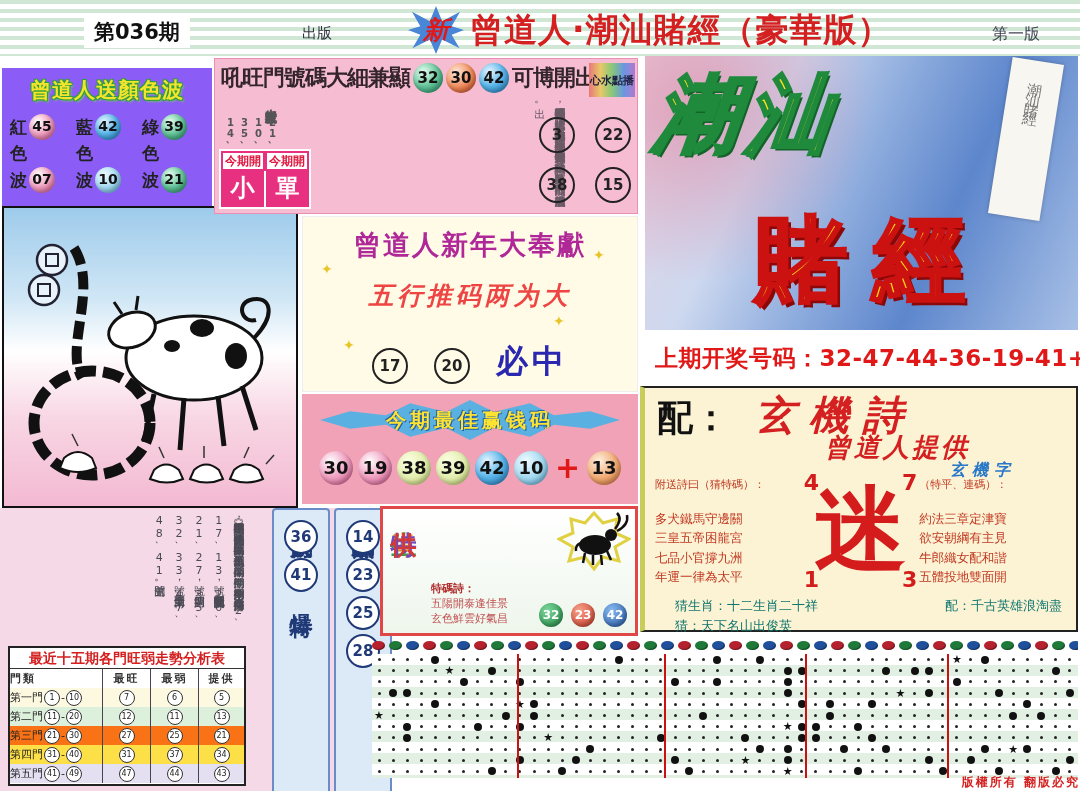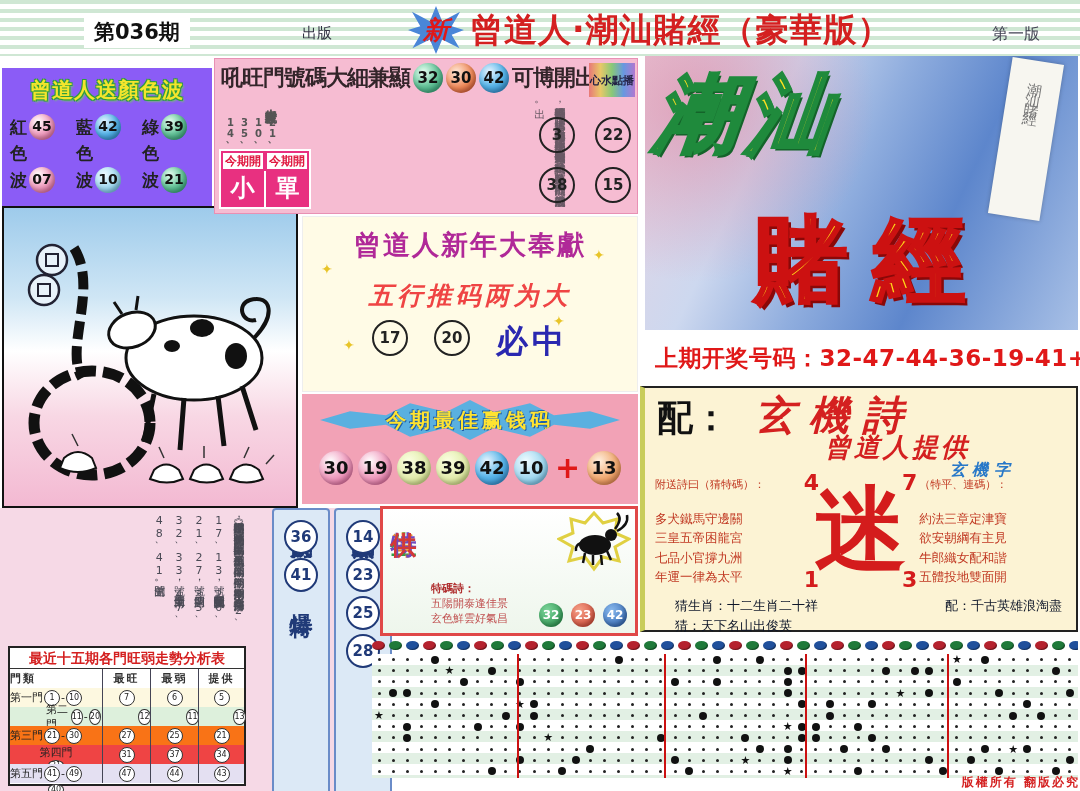--- a/index.html
+++ b/index.html
@@ -71,21 +71,21 @@
   .openbox .hcell{flex:1;background:#fff;margin:2px;color:#e01840;font-size:12px;font-weight:bold;
     text-align:center;line-height:16px;}
   .openbox .vrow{flex:1;display:flex;}
   .openbox .vcell{flex:1;color:#fff;font-size:24px;font-weight:bold;text-align:center;line-height:34px;}
   .openbox .vdiv{width:2px;background:#fff;}
 
   
   .newyear{left:302px;top:216px;width:336px;height:176px;background:#fffbe6;border:1px solid #eee;box-sizing:border-box;}
   .ny-l1{text-align:center;font-size:27px;font-weight:bold;color:#b02898;margin-top:10px;letter-spacing:2px;}
   .ny-l2{text-align:center;font-size:25px;font-weight:bold;font-style:italic;color:#ef4444;margin-top:16px;letter-spacing:4px;}
-  .ny-row{display:flex;align-items:flex-start;justify-content:center;gap:26px;margin-top:8px;}
+  .ny-row{display:flex;align-items:flex-end;justify-content:center;gap:26px;margin-top:28px;}
   .ny-big{font-size:32px;font-weight:bold;color:#2a28b0;letter-spacing:4px;}
   .star-ic{position:absolute;color:#e8c428;font-size:14px;}
 
   
   .bestmoney{left:302px;top:394px;width:336px;height:110px;background:#f2a2b6;}
   .bm-burst{position:relative;margin:6px auto 0 auto;width:300px;height:40px;display:flex;align-items:center;justify-content:center;
     background:#5ab0e0;clip-path:polygon(0 50%,10% 28%,22% 38%,30% 8%,42% 30%,50% 0,58% 30%,70% 8%,78% 38%,90% 28%,100% 50%,90% 72%,78% 62%,70% 92%,58% 70%,50% 100%,42% 70%,30% 92%,22% 62%,10% 72%);}
   .bm-title{font-size:20px;font-weight:bold;color:#ffe330;letter-spacing:4px;
     text-shadow:1px 1px 0 #2060a8,-1px -1px 0 #2060a8;}
   .bm-row{display:flex;align-items:center;justify-content:center;gap:5px;margin-top:10px;}
@@ -96,22 +96,22 @@
   .commentary{left:12px;top:514px;width:236px;height:128px;
     writing-mode:vertical-rl;text-orientation:upright;font-size:11px;line-height:1.8;color:#4a4a55;overflow:hidden;}
   .analysis{left:8px;top:646px;width:238px;height:140px;background:#fff;border:2px solid #222;box-sizing:border-box;}
   .an-title{color:#d42020;font-size:14px;font-weight:bold;text-align:center;line-height:20px;border-bottom:1px solid #333;}
   .an-grid{display:grid;grid-template-columns:92px 48px 48px 46px;font-size:11px;}
   .an-grid>div{display:flex;align-items:center;justify-content:center;height:19px;border-left:1px solid #445;}
   .an-grid>div:nth-child(4n+1){border-left:none;justify-content:flex-start;}
   .an-head{font-weight:bold;color:#333;letter-spacing:2px;}
   .mc{display:inline-flex;align-items:center;justify-content:center;width:14px;height:14px;border:1px solid #333;
     border-radius:50%;font-size:8px;margin:0 1px;color:#222;background:#fff;}
-  .rowc0{background:#fdf8e0;} .rowc1{background:#ddf0dc;padding-left:36px;} .rowc2{background:#f97316;}
-  .rowc3{background:#ef4444;flex-direction:column;} .rowc4{background:#e4e0f2;}
+  .rowc0{background:#fdf8e0;} .rowc1{background:#ddf0dc;} .rowc2{background:#f97316;}
+  .rowc3{background:#fde047;} .rowc4{background:#e4e0f2;}
 
   
   .strips{left:267px;top:508px;width:130px;height:353px;display:flex;gap:4px;justify-content:center;}
   .strip{width:58px;border:2px solid #6a8cc8;background:#dce9f6;border-radius:4px;box-sizing:border-box;
     display:flex;flex-direction:column;align-items:center;padding-top:6px;gap:4px;}
   .strip .vt{writing-mode:vertical-rl;text-orientation:upright;font-size:23px;font-weight:bold;color:#203a78;line-height:1;}
   .strip .circ{width:30px;height:30px;font-size:15px;border-color:#203a78;color:#203a78;background:#fff;}
 
   
   .zodiac{left:380px;top:506px;width:258px;height:130px;border:3px solid #e04848;box-sizing:border-box;
@@ -162,21 +162,21 @@
   .my-pei{position:absolute;left:12px;top:6px;font-size:36px;font-weight:bold;color:#111;}
   .my-t{position:absolute;left:110px;top:0px;font-size:40px;font-weight:bold;font-style:italic;color:#d42020;letter-spacing:14px;}
   .my-p{position:absolute;left:180px;top:42px;font-size:26px;font-weight:bold;font-style:italic;color:#d42020;letter-spacing:3px;}
   .my-zi{position:absolute;right:60px;top:72px;font-size:16px;font-weight:bold;font-style:italic;color:#2878c8;letter-spacing:6px;}
   .my-mid{display:flex;padding:0 10px;height:118px;}
   .my-col{width:150px;font-size:12.5px;color:#c03822;line-height:1.55;}
   .my-colh{font-size:11px;color:#c03822;margin-bottom:16px;}
   .my-center{position:relative;width:120px;}
   .my-char{position:absolute;left:50%;top:46%;transform:translate(-50%,-50%);font-size:92px;font-weight:bold;color:#d41c1c;line-height:1;}
   .my-n{position:absolute;font-size:22px;font-weight:bold;color:#d41c1c;}
-  .my-foot{display:flex;justify-content:space-between;padding:2px 14px 0 30px;font-size:13px;color:#0f172a;line-height:1.5;}
+  .my-foot{display:flex;justify-content:space-between;padding:2px 14px 0 30px;font-size:13px;color:#0f766e;line-height:1.5;}
 
   .copyright{right:0;bottom:0px;font-size:12px;color:#d42020;font-weight:bold;letter-spacing:2px;}
 </style>
 </head>
 <body>
 
 <div id="root">
 
   <div class="abs header">
     <div class="issue">第036期</div>

